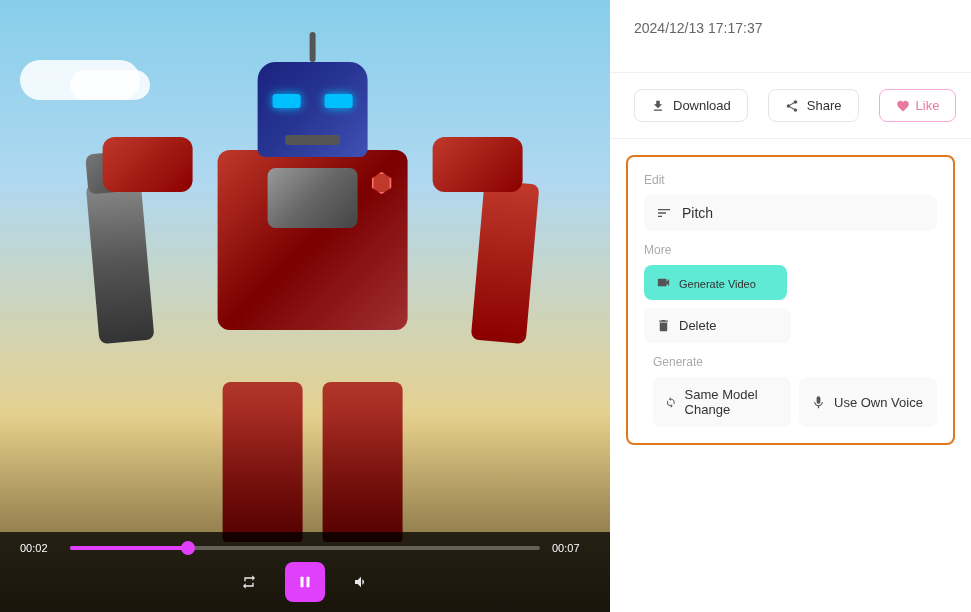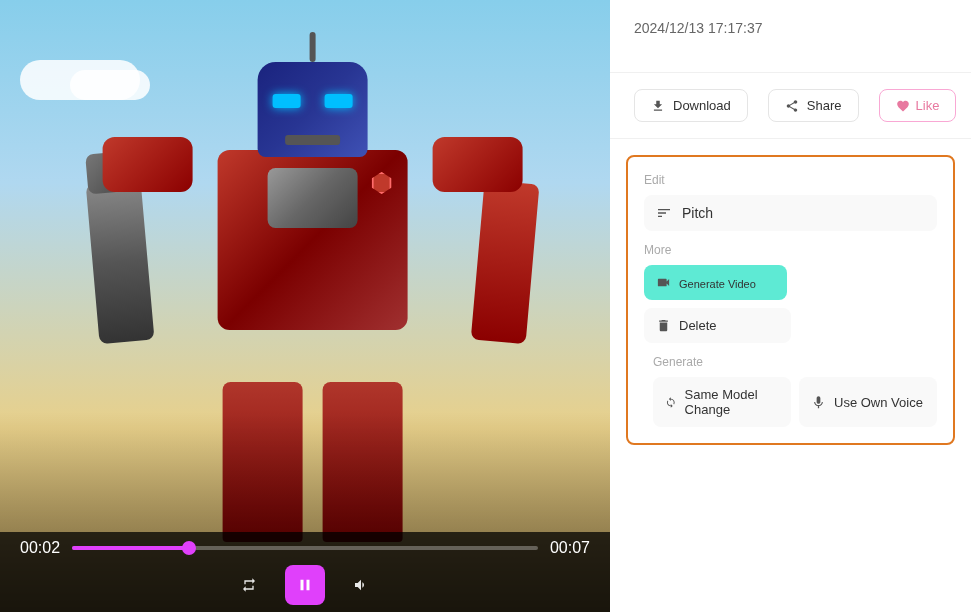--- a/index.html
+++ b/index.html
@@ -92,21 +92,21 @@
     }
 
     .progress-row {
       display: flex;
       align-items: center;
       gap: 12px;
     }
 
     .time-label {
       color: white;
-      font-size: 16px;
+      font-size: 11px;
       font-weight: 500;
       min-width: 38px;
     }
 
     .progress-track {
       flex: 1;
       height: 4px;
       background: rgba(255,255,255,0.3);
       border-radius: 2px;
       position: relative;

